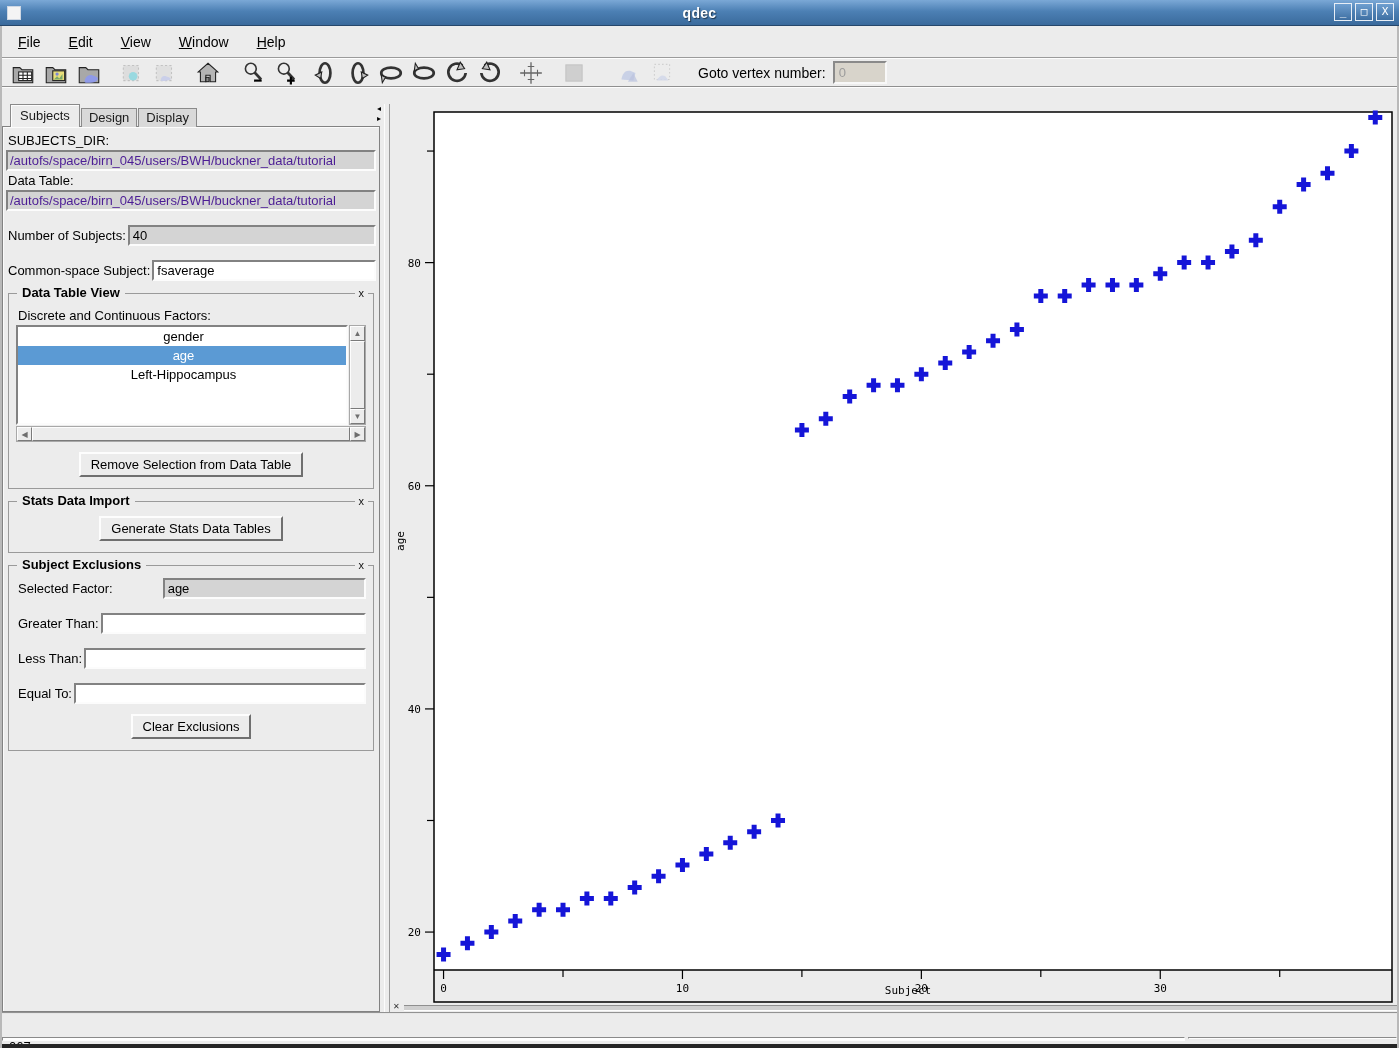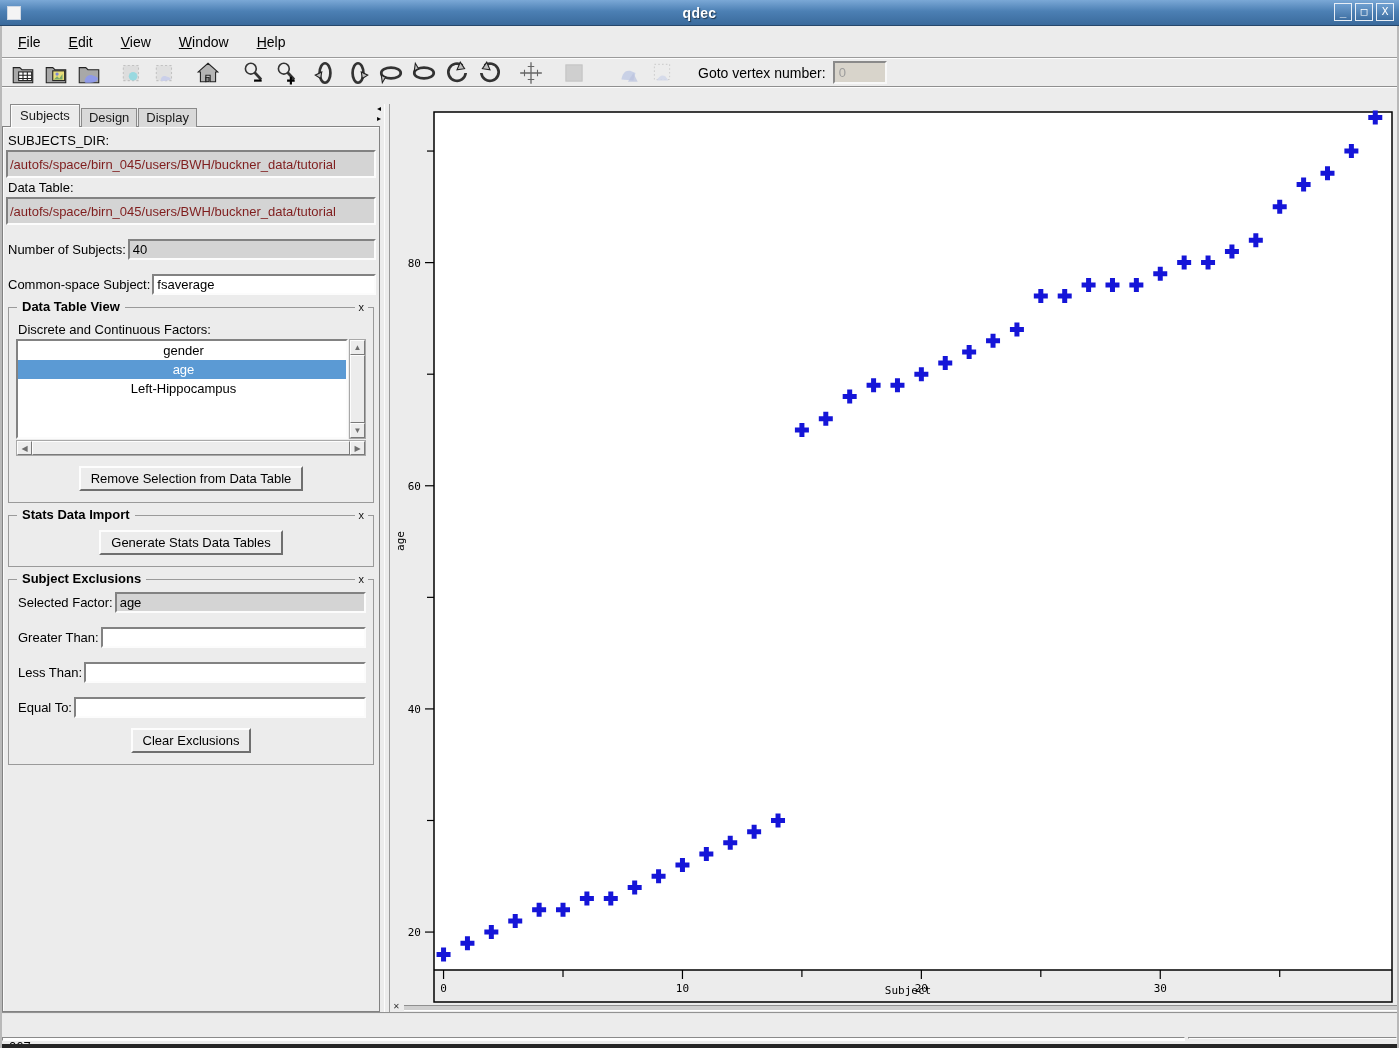--- a/index.html
+++ b/index.html
@@ -51,22 +51,22 @@
     padding:1px 7px;height:19px;margin-right:1px;color:#1a1a1a;}
   .tab.active{background:#ececec;height:23px;padding:3px 9px 2px;position:relative;z-index:4;
     box-shadow:inset 1px 1px 0 #fdfdfd;}
   .sash-arrows{position:absolute;left:374px;top:0;width:10px;z-index:5;color:#000;
     font-size:8px;line-height:10px;text-align:center;}
   .panel-frame{position:absolute;left:2px;top:22px;width:378px;height:886px;
     border:1px solid #828282;box-shadow:inset 1px 1px 0 #fbfbfb;background:#ececec;
     padding:4px 3px 0;overflow:hidden;}
   .flabel{font-size:13px;margin:2px 0 2px 2px;}
   .sunken{border:2px solid;border-color:#828282 #fcfcfc #fcfcfc #828282;}
-  .path-field{display:block;width:100%;height:28px;background:#d4d4d4;font-size:13px;
-    padding:0 2px;color:#7f1d1d;font-family:inherit;}
+  .path-field{display:block;width:100%;height:21px;background:#d4d4d4;font-size:13px;
+    padding:0 2px;color:#4c1d95;font-family:inherit;}
   .row{display:flex;align-items:center;margin-top:14px;}
   .row .flabel{margin:0 2px 0 2px;white-space:nowrap;}
   .inp{height:21px;font-size:13px;padding:0 3px;background:#fff;flex:1;min-width:0;font-family:inherit;}
   .inp.gray{background:#d4d4d4;}
 
   .lframe{position:relative;border:1px solid #9a9a9a;margin:12px 2px 0;padding:12px 7px 9px;}
   .lframe-title{position:absolute;top:-9px;left:8px;background:#ececec;padding:0 5px;
     font-weight:bold;font-size:13px;white-space:nowrap;}
   .lframe-x{position:absolute;top:-7px;right:5px;background:#ececec;padding:0 4px;
     font-size:11px;line-height:12px;color:#111;}
@@ -310,21 +310,21 @@
 
       <div class="lframe">
         <span class="lframe-title">Stats Data Import</span>
         <span class="lframe-x">x</span>
         <button class="panel-btn" style="margin-top:2px;">Generate Stats Data Tables</button>
       </div>
 
       <div class="lframe">
         <span class="lframe-title">Subject Exclusions</span>
         <span class="lframe-x">x</span>
-        <div class="row" style="margin-top:0;">
+        <div class="row" style="margin-top:0;gap:48px;">
           <span class="flabel">Selected Factor:</span>
           <input class="inp gray sunken" readonly="" value="age" style="">
         </div>
         <div class="row">
           <span class="flabel">Greater Than:</span>
           <input class="inp sunken" value="" style="">
         </div>
         <div class="row">
           <span class="flabel">Less Than:</span>
           <input class="inp sunken" value="" style="">

